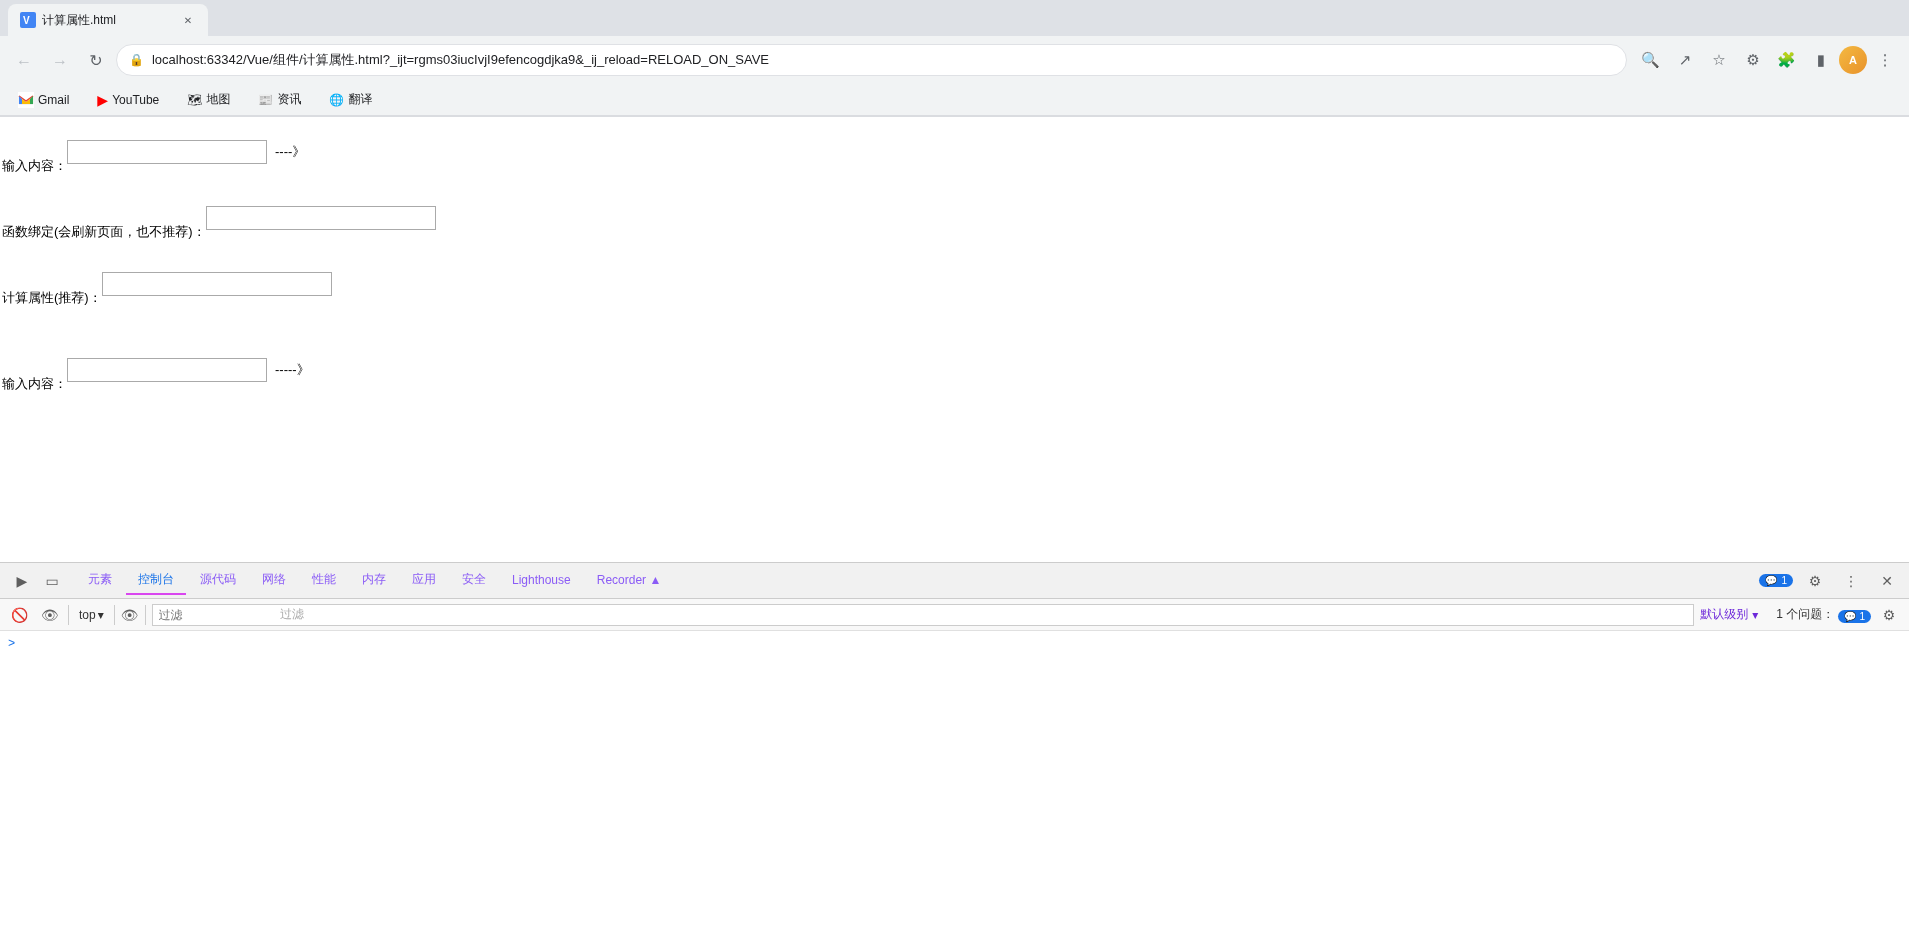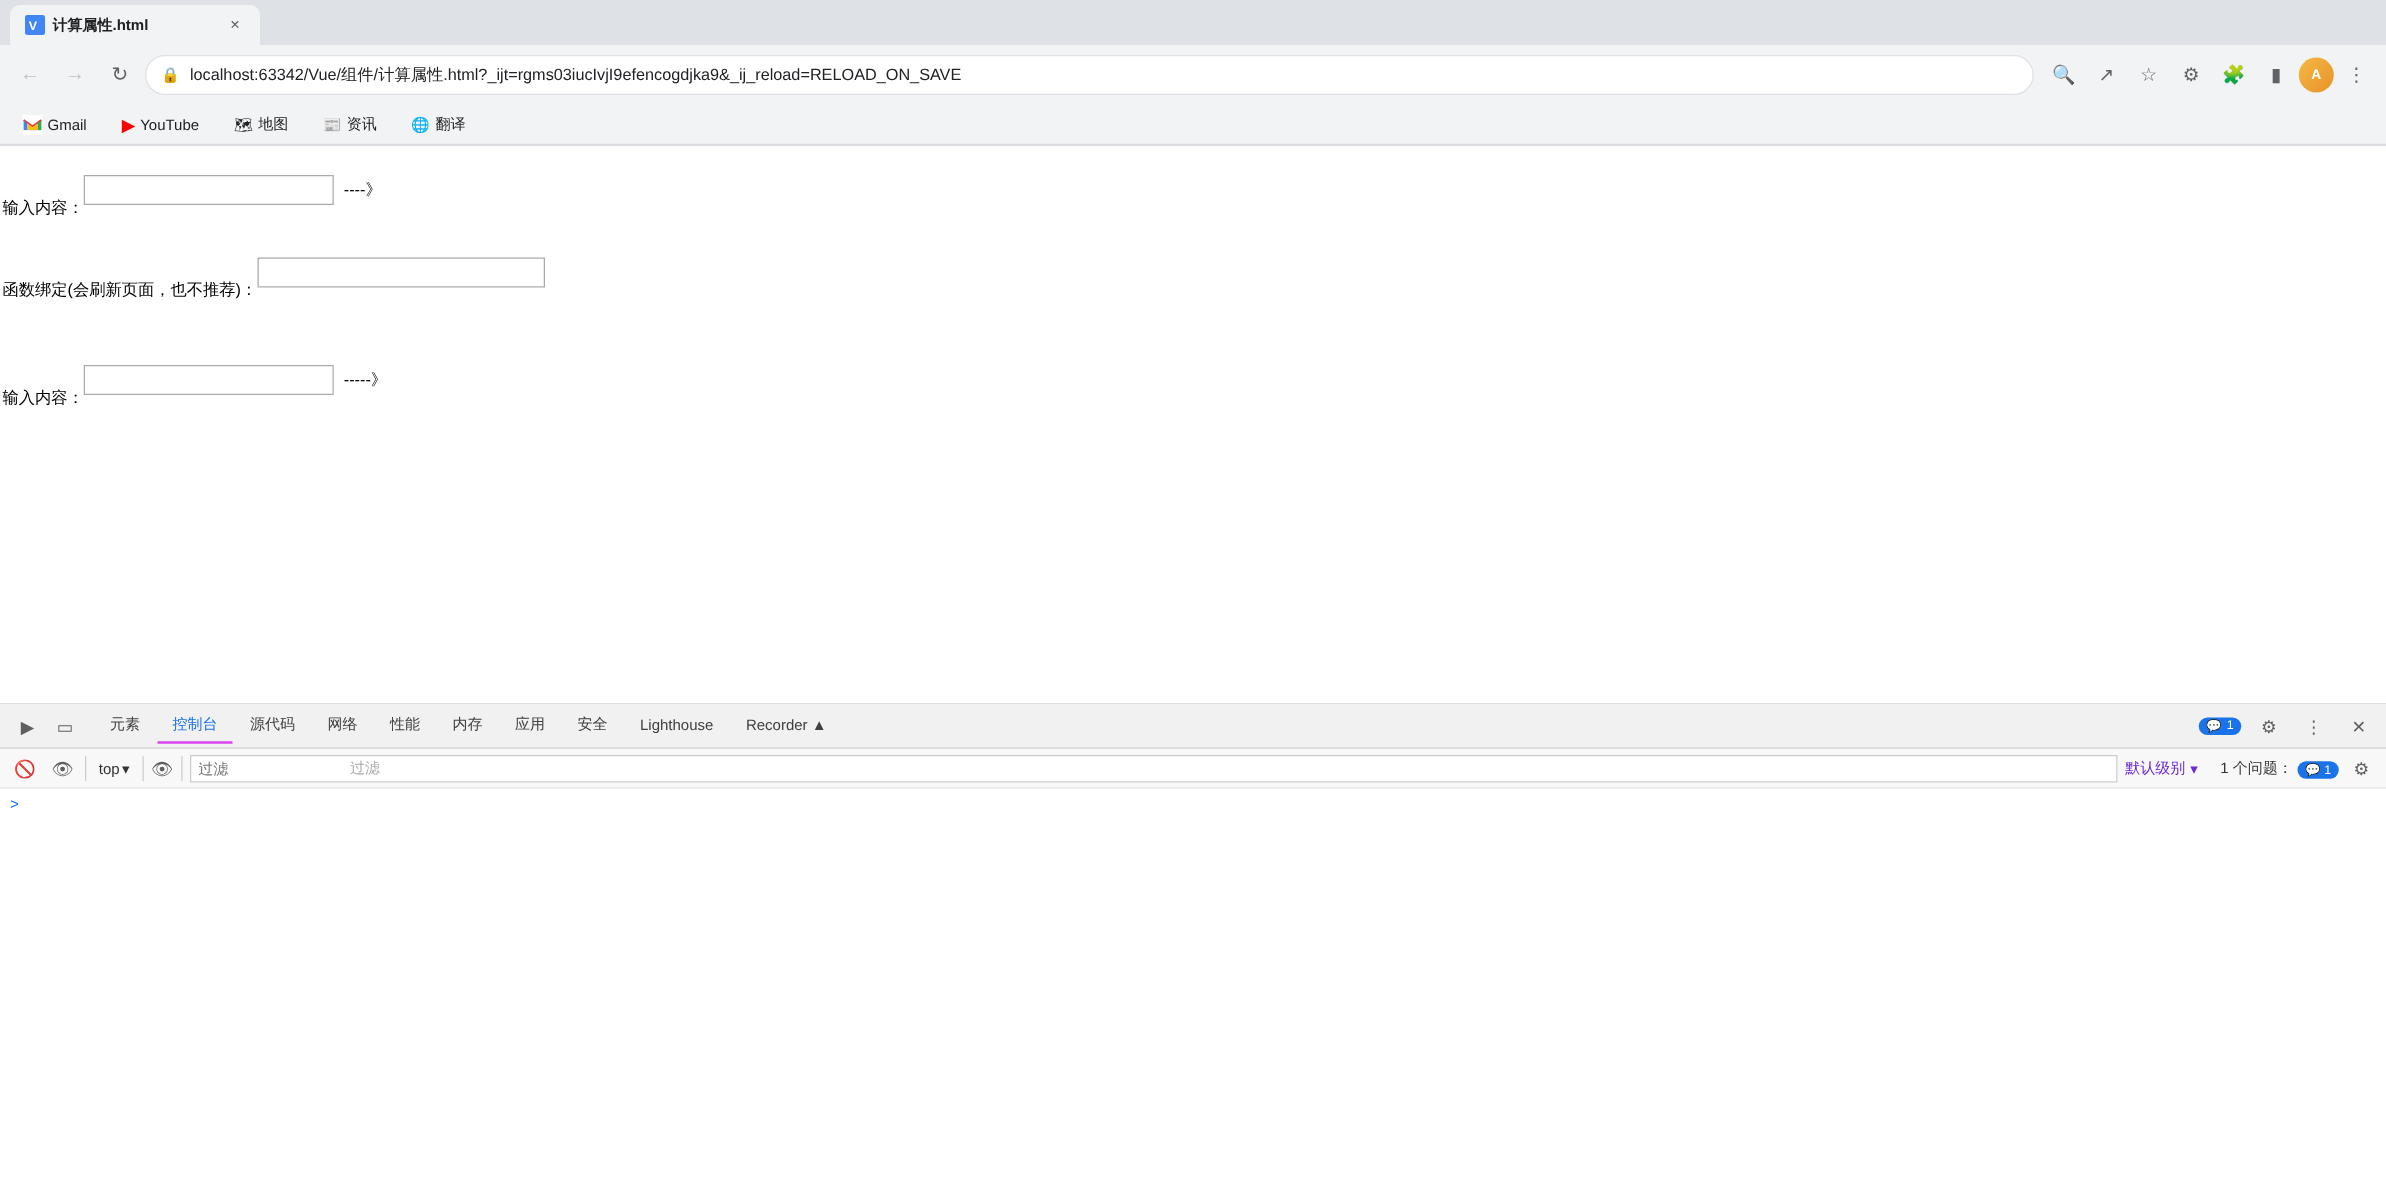--- a/index.html
+++ b/index.html
@@ -37,21 +37,20 @@
       width: 16px;
       height: 16px;
       flex-shrink: 0;
     }
 
     .tab-title {
       flex: 1;
       overflow: hidden;
       text-overflow: ellipsis;
       white-space: nowrap;
-      font-weight: bold;
     }
 
     .tab-close {
       width: 16px;
       height: 16px;
       border-radius: 50%;
       display: flex;
       align-items: center;
       justify-content: center;
       cursor: pointer;
@@ -227,21 +226,21 @@
       align-items: center;
       height: 36px;
       padding: 0 8px;
       gap: 2px;
     }
 
     .devtools-tab {
       height: 28px;
       padding: 0 12px;
       font-size: 12px;
-      color: #404040;
+      color: #8b5cf6;
       display: flex;
       align-items: center;
       cursor: pointer;
       border-bottom: 2px solid transparent;
       white-space: nowrap;
     }
 
     .devtools-tab.active {
       color: #1a73e8;
       border-bottom: 2px solid #d946ef;
@@ -478,20 +477,24 @@
     <span class="form-label">输入内容：</span>
     <input type="text" class="form-input" style="width: 200px;">
     <span class="arrow-text">----》</span>
   </div>
 
   <div class="form-row">
     <span class="form-label">函数绑定(会刷新页面，也不推荐)：</span>
     <input type="text" class="form-input" style="width: 230px;">
   </div>
 
+  <div class="form-row">
+    <span class="form-label">计算属性(推荐)：</span>
+    <input type="text" class="form-input" style="width: 230px;">
+  </div>
 
   <div class="form-row" style="margin-top: 40px;">
     <span class="form-label">输入内容：</span>
     <input type="text" class="form-input" style="width: 200px;">
     <span class="arrow-text">-----》</span>
   </div>
 </div>
 
 <div class="devtools">
 

